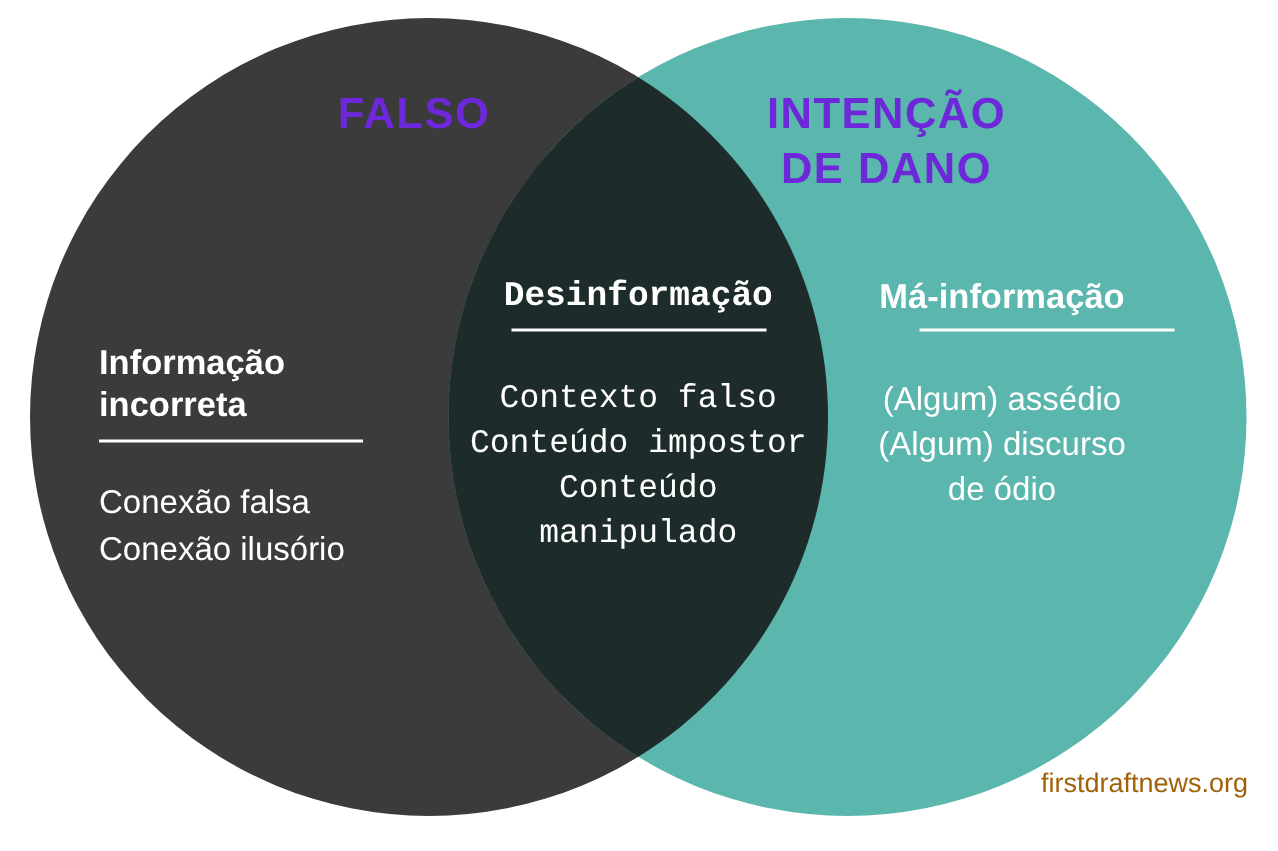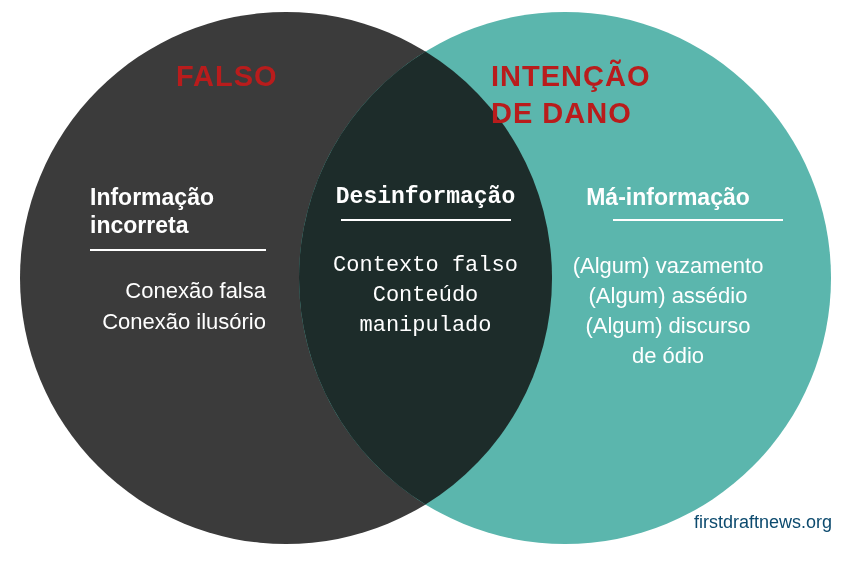--- a/index.html
+++ b/index.html
@@ -17,62 +17,62 @@
   }
   .venn-svg {
     position: absolute;
     left: 0;
     top: 0;
   }
   .circle-title {
     position: absolute;
     top: 58px;
     width: 200px;
-    text-align: left;
-    color: #b91c1c;
+    text-align: center;
+    color: #6d28d9;
     font-weight: bold;
     font-size: 29px;
     line-height: 37px;
     letter-spacing: 1px;
   }
   .title-left  { left: 176px; }
   .title-right { left: 491px; }
   .group {
     position: absolute;
     top: 183px;
     color: #ffffff;
   }
-  .group-left   { left: 90px;  width: 176px; text-align: left; }
+  .group-left   { left: 66px;  width: 176px; text-align: left; margin-top: 44px; }
   .group-center { left: 305px; width: 241px; text-align: center; font-family: Liberation Mono, monospace; }
   .group-right  { right: 69px; width: 230px; text-align: center; }
   .heading {
     font-size: 23px;
     font-weight: bold;
     line-height: 28px;
   }
   .rule {
     height: 2px;
     background: #ffffff;
     margin-top: 10px;
   }
   .group-left   .rule { width: 176px; }
   .group-center .rule { width: 170px; margin: 8px auto 0 auto; }
   .group-right  .rule { width: 170px; margin: 8px 0 0 auto; }
   .items {
     margin-top: 30px;
     font-size: 22px;
     line-height: 30px;
   }
-  .group-left .items { margin-top: 24px; line-height: 31px; text-align: right; }
+  .group-left .items { margin-top: 24px; line-height: 31px; }
   .credit {
     position: absolute;
     top: 512px;
     right: 20px;
     font-size: 18px;
-    color: #0c4a6e;
+    color: #a16207;
   }
 </style>
 </head>
 <body>
 
 <div class="stage">
 
   <svg class="venn-svg" width="852" height="567" viewBox="0 0 852 567">
     <circle cx="286" cy="278" r="266" fill="#3b3b3b"></circle>
     <circle cx="565" cy="278" r="266" fill="#5bb6ad"></circle>
@@ -93,29 +93,29 @@
       <div>Conexão falsa</div>
       <div>Conexão ilusório</div>
     </div>
   </div>
 
   <div class="group group-center">
     <div class="heading">Desinformação</div>
     <div class="rule"></div>
     <div class="items">
       <div>Contexto falso</div>
+      <div>Conteúdo impostor</div>
       <div>Conteúdo manipulado</div>
     </div>
   </div>
 
   <div class="group group-right">
     <div class="heading">Má-informação</div>
     <div class="rule"></div>
     <div class="items">
-      <div>(Algum) vazamento</div>
       <div>(Algum) assédio</div>
       <div>(Algum) discurso</div>
       <div>de ódio</div>
     </div>
   </div>
 
   <div class="credit">firstdraftnews.org</div>
 
 </div>
 

